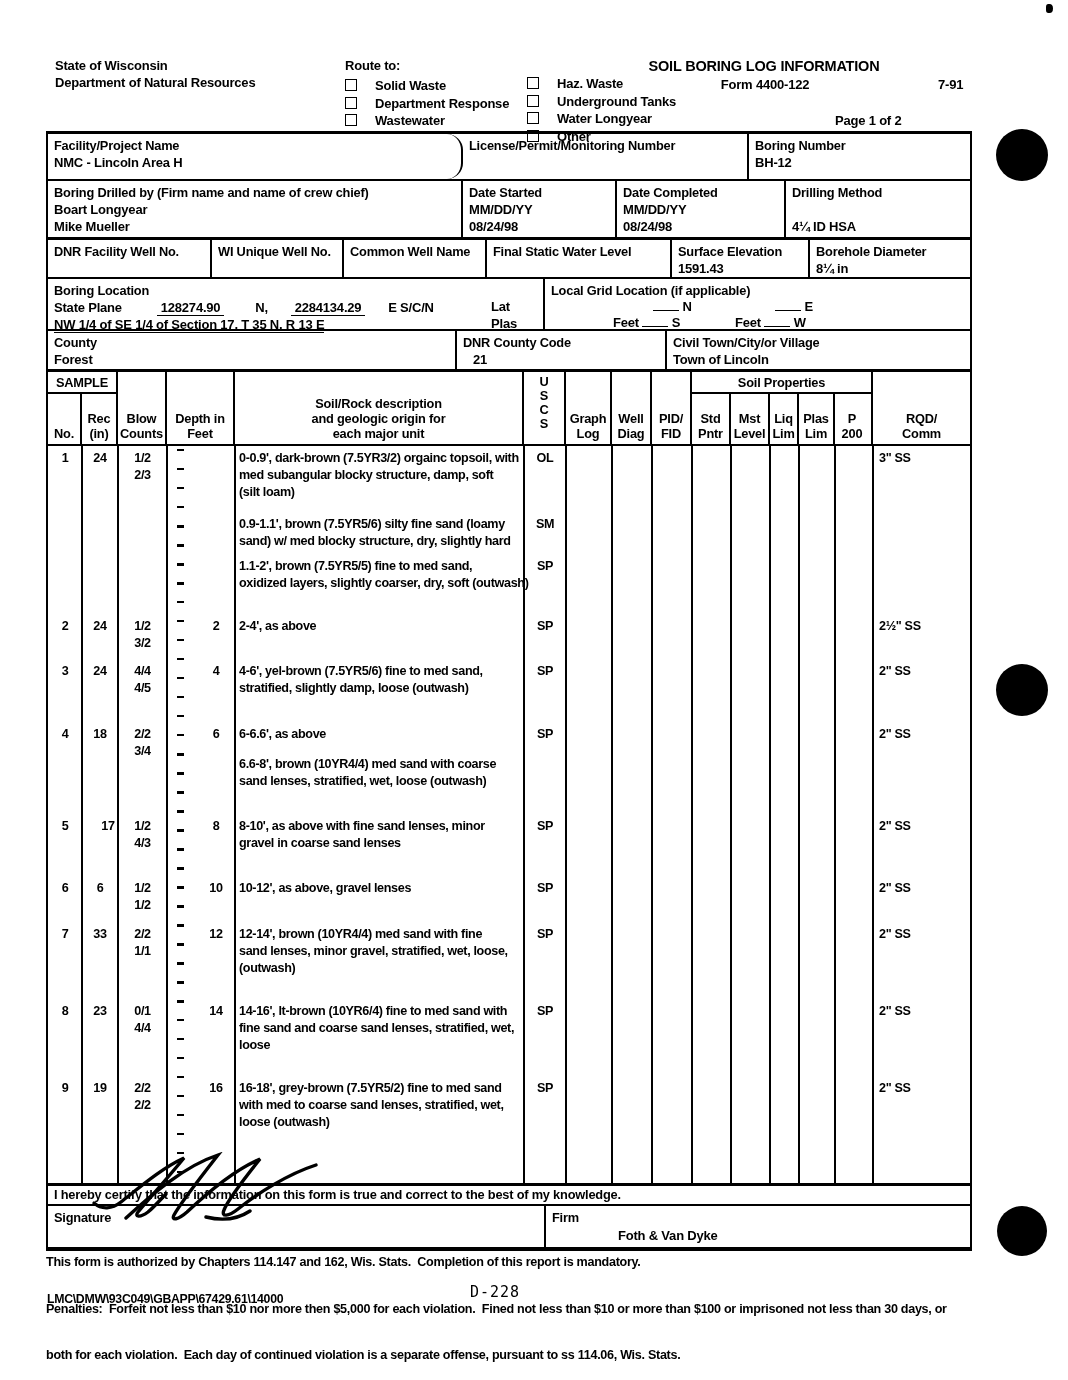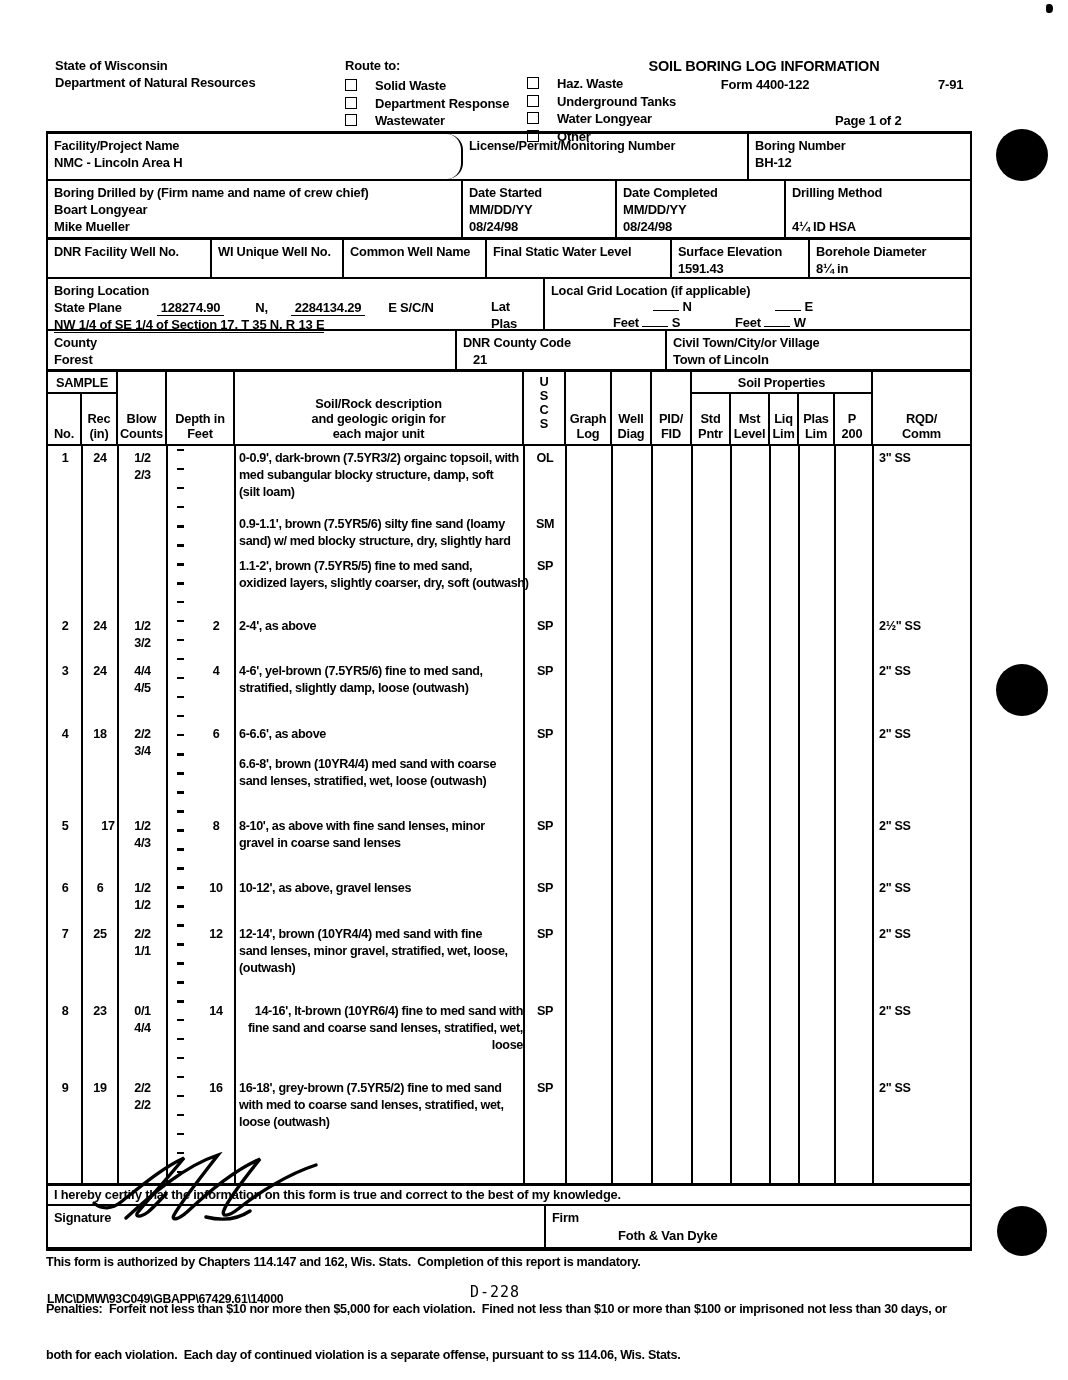--- a/index.html
+++ b/index.html
@@ -328,35 +328,35 @@
         <div class="cellTxt" style="left: 831px; width: 88px; top: 372px; text-align: left;">2" SS</div>
         <div class="cellTxt" style="left: 0px; width: 34px; top: 434px; text-align: center;">6</div>
         <div class="cellTxt" style="left: 34px; width: 36px; top: 434px; text-align: center;">6</div>
         <div class="cellTxt" style="left: 70px; width: 49px; top: 434px; text-align: center;">1/2
 1/2</div>
         <div class="cellTxt" style="left: 135px; width: 66px; top: 434px; text-align: center;">10</div>
         <div class="cellTxt s-desc" style="left: 191px; width: 284px; top: 434px; text-align: left;">10-12', as above, gravel lenses</div>
         <div class="cellTxt" style="left: 476px; width: 42px; top: 434px; text-align: center;">SP</div>
         <div class="cellTxt" style="left: 831px; width: 88px; top: 434px; text-align: left;">2" SS</div>
         <div class="cellTxt" style="left: 0px; width: 34px; top: 480px; text-align: center;">7</div>
-        <div class="cellTxt" style="left: 34px; width: 36px; top: 480px; text-align: center;">25</div>
+        <div class="cellTxt" style="left: 34px; width: 36px; top: 480px; text-align: center;">33</div>
         <div class="cellTxt" style="left: 70px; width: 49px; top: 480px; text-align: center;">2/2
 1/1</div>
         <div class="cellTxt" style="left: 135px; width: 66px; top: 480px; text-align: center;">12</div>
         <div class="cellTxt s-desc" style="left: 191px; width: 284px; top: 480px; text-align: left;">12-14', brown (10YR4/4) med sand with fine
 sand lenses, minor gravel, stratified, wet, loose,
 (outwash)</div>
         <div class="cellTxt" style="left: 476px; width: 42px; top: 480px; text-align: center;">SP</div>
         <div class="cellTxt" style="left: 831px; width: 88px; top: 480px; text-align: left;">2" SS</div>
         <div class="cellTxt" style="left: 0px; width: 34px; top: 557px; text-align: center;">8</div>
         <div class="cellTxt" style="left: 34px; width: 36px; top: 557px; text-align: center;">23</div>
         <div class="cellTxt" style="left: 70px; width: 49px; top: 557px; text-align: center;">0/1
 4/4</div>
         <div class="cellTxt" style="left: 135px; width: 66px; top: 557px; text-align: center;">14</div>
-        <div class="cellTxt s-desc" style="left: 191px; width: 284px; top: 557px; text-align: right;">14-16', lt-brown (10YR6/4) fine to med sand with
+        <div class="cellTxt s-desc" style="left: 191px; width: 284px; top: 557px; text-align: left;">14-16', lt-brown (10YR6/4) fine to med sand with
 fine sand and coarse sand lenses, stratified, wet,
 loose</div>
         <div class="cellTxt" style="left: 476px; width: 42px; top: 557px; text-align: center;">SP</div>
         <div class="cellTxt" style="left: 831px; width: 88px; top: 557px; text-align: left;">2" SS</div>
         <div class="cellTxt" style="left: 0px; width: 34px; top: 634px; text-align: center;">9</div>
         <div class="cellTxt" style="left: 34px; width: 36px; top: 634px; text-align: center;">19</div>
         <div class="cellTxt" style="left: 70px; width: 49px; top: 634px; text-align: center;">2/2
 2/2</div>
         <div class="cellTxt" style="left: 135px; width: 66px; top: 634px; text-align: center;">16</div>
         <div class="cellTxt s-desc" style="left: 191px; width: 284px; top: 634px; text-align: left;">16-18', grey-brown (7.5YR5/2) fine to med sand

